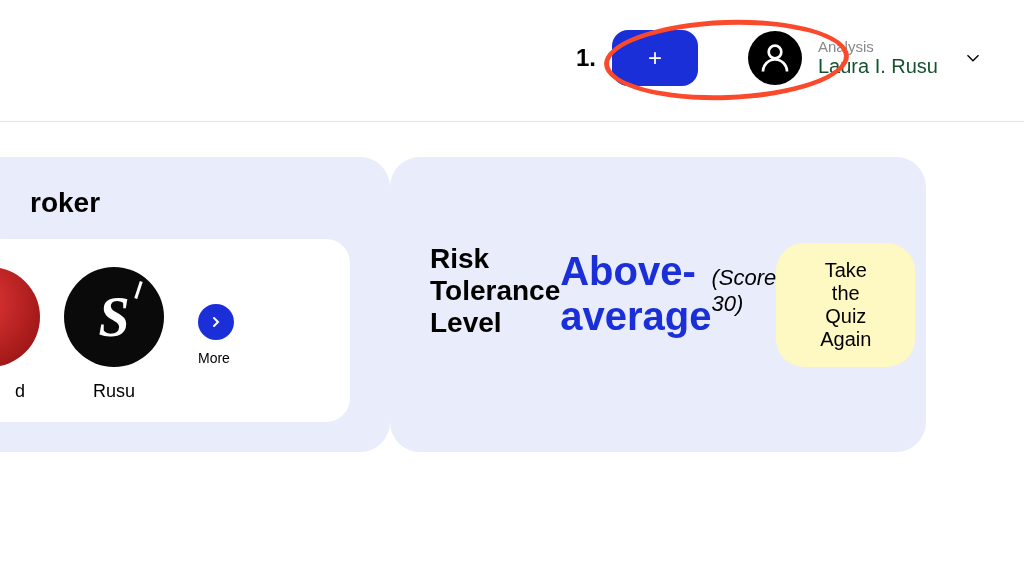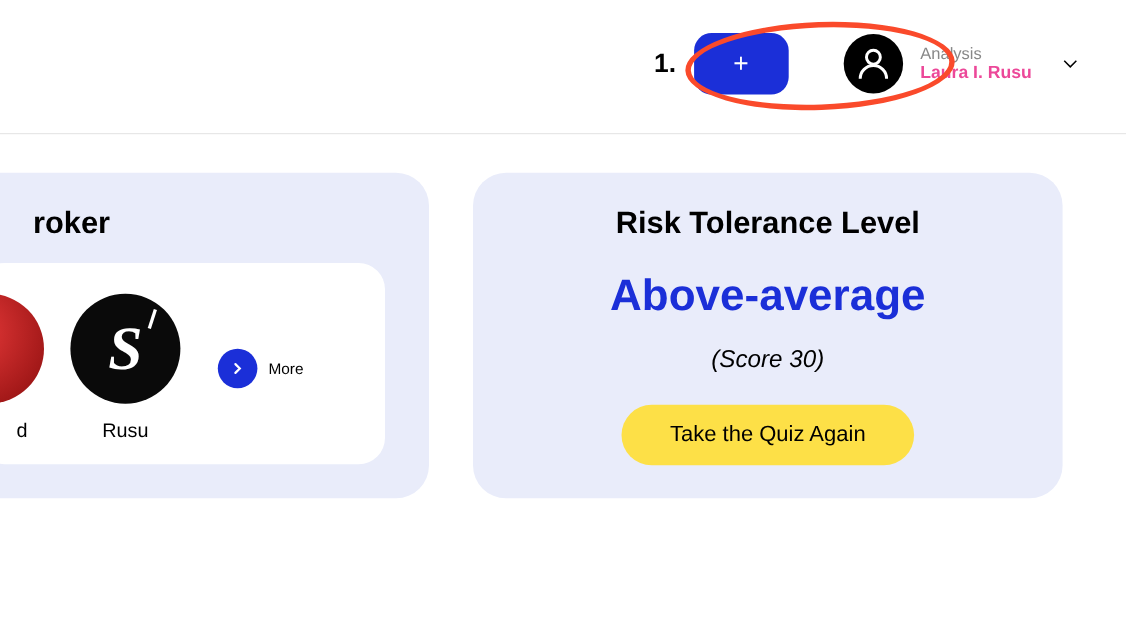--- a/index.html
+++ b/index.html
@@ -85,30 +85,29 @@
     .avatar svg { width: 36px; height: 36px; }
 
     .user-text { display: flex; flex-direction: column; }
 
     .welcome-label {
       color: #888;
       font-size: 15px;
     }
 
     .user-name {
-      color: #ec4899;
-      font-size: 16px;
-      font-weight: 700;
+      color: #14532d;
+      font-size: 20px;
+      font-weight: 400;
     }
 
     .chevron { margin-left: 8px; }
 
     .content {
       display: flex;
-      gap: 40px;
       padding: 35px 0 0 0;
     }
 
     .card {
       background: #e9ecfa;
       border-radius: 30px;
       padding: 30px 40px;
     }
 
     .broker-card {
@@ -178,22 +177,21 @@
       transform: rotate(18deg);
     }
 
     .broker-label {
       font-size: 18px;
       color: #000;
     }
 
     .more-btn {
       display: flex;
-      flex-direction: row;
-      align-items: center;
+      flex-direction: column;
       gap: 10px;
       cursor: pointer;
       margin-left: 10px;
     }
 
     .more-circle {
       width: 36px;
       height: 36px;
       border-radius: 50%;
       background: #1b2fd8;
@@ -201,48 +199,47 @@
       align-items: center;
       justify-content: center;
       color: #fff;
     }
 
     .more-label { font-size: 14px; color: #000; }
 
     .risk-card {
       width: 536px;
       display: flex;
-      flex-direction: column;
+      flex-direction: row;
       align-items: center;
     }
 
     .risk-title {
       font-size: 28px;
       font-weight: 700;
       color: #000;
       margin-bottom: 28px;
     }
 
     .risk-level {
       font-size: 40px;
       font-weight: 700;
       color: #1b2fd8;
       margin-bottom: 22px;
-      text-align: right;
     }
 
     .risk-score {
       font-size: 22px;
       color: #000;
       margin-bottom: 28px;
       font-style: italic;
     }
 
     .quiz-btn {
-      background: #fde047;
+      background: #fef9c3;
       border: none;
       border-radius: 28px;
       padding: 16px 44px;
       font-size: 20px;
       color: #000;
       cursor: pointer;
     }
   </style>
 </head>
 <body>

